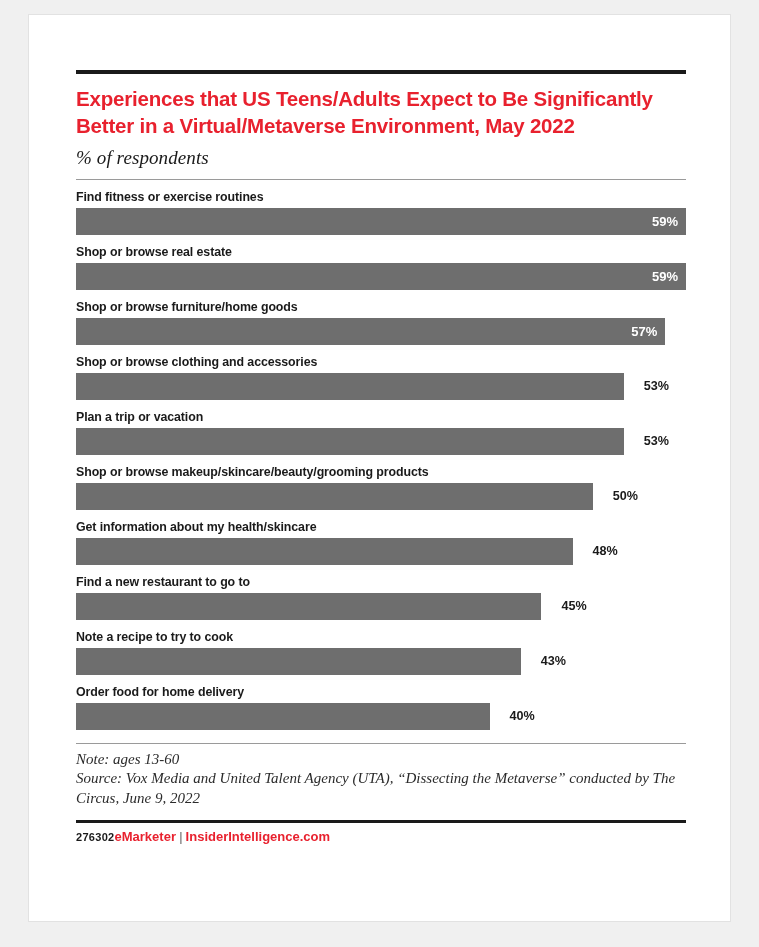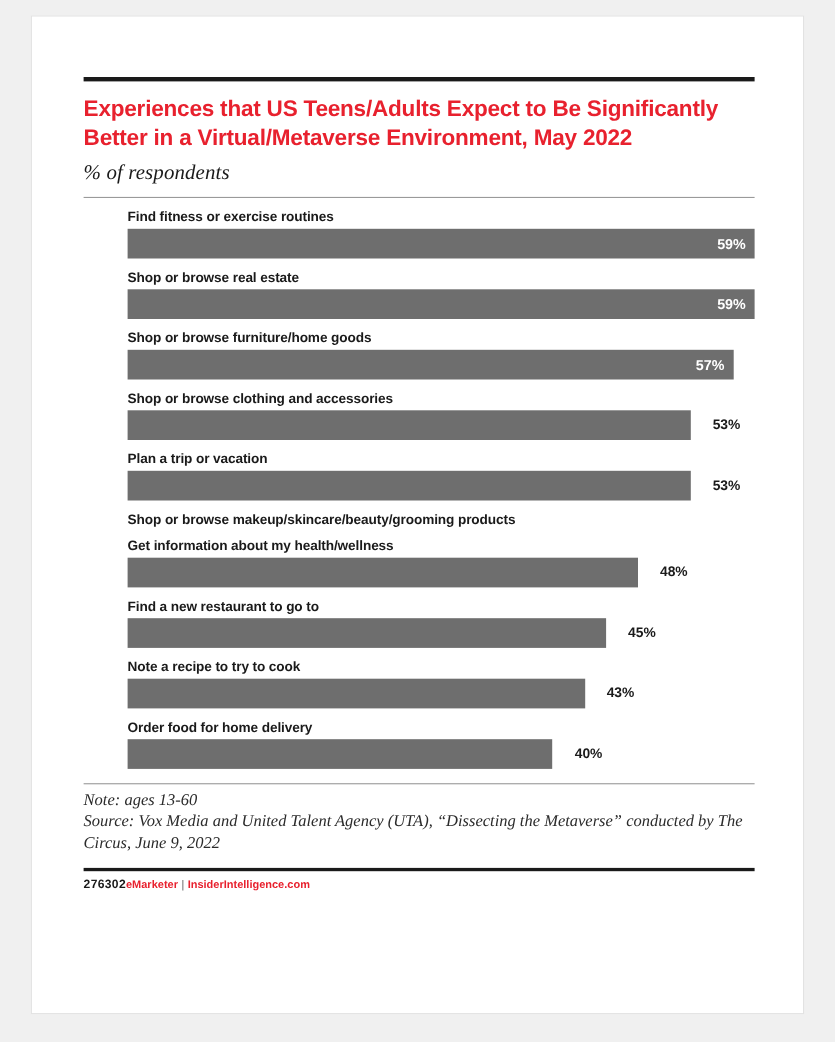--- a/index.html
+++ b/index.html
@@ -52,21 +52,20 @@
     letter-spacing: 0.1px;
   }
   .rule-thin {
     height: 1px;
     background: #9a9a9a;
     width: 100%;
     margin-top: 10px;
   }
   .bars {
     margin-top: 0px;
-    margin-left: 40px;
   }
   .row {
     margin-top: 10px;
   }
   .row-label {
     font-size: 12.4px;
     font-weight: bold;
     color: #1a1a1a;
     margin-bottom: 4px;
     letter-spacing: -0.1px;
@@ -125,21 +124,21 @@
     align-items: baseline;
     margin-top: 6px;
   }
   .footer-id {
     font-size: 11px;
     font-weight: bold;
     color: #1a1a1a;
     letter-spacing: 0.3px;
   }
   .footer-brand {
-    font-size: 10px;
+    font-size: 13px;
     font-weight: bold;
   }
   .brand-emarketer { color: #e8212e; }
   .brand-sep { color: #9a9a9a; padding: 0 3px; }
   .brand-insider { color: #e8212e; }
 </style>
 </head>
 <body>
 
 <div class="card">
@@ -192,24 +191,28 @@
       <div class="row">
         <div class="row-label">Plan a trip or vacation</div>
         <div class="bar-wrap">
           <div class="bar" style="width:89.8%;"></div>
           <span class="bar-value-out" style="left:89.8%;">53%</span>
         </div>
       </div>
 
       <div class="row">
         <div class="row-label">Shop or browse makeup/skincare/beauty/grooming products</div>
-      </div>
-
-      <div class="row">
-        <div class="row-label">Get information about my health/wellness</div>
+        <div class="bar-wrap">
+          <div class="bar" style="width:84.7%;"></div>
+          <span class="bar-value-out" style="left:84.7%;">50%</span>
+        </div>
+      </div>
+
+      <div class="row">
+        <div class="row-label">Get information about my health/skincare</div>
         <div class="bar-wrap">
           <div class="bar" style="width:81.4%;"></div>
           <span class="bar-value-out" style="left:81.4%;">48%</span>
         </div>
       </div>
 
       <div class="row">
         <div class="row-label">Find a new restaurant to go to</div>
         <div class="bar-wrap">
           <div class="bar" style="width:76.3%;"></div>

